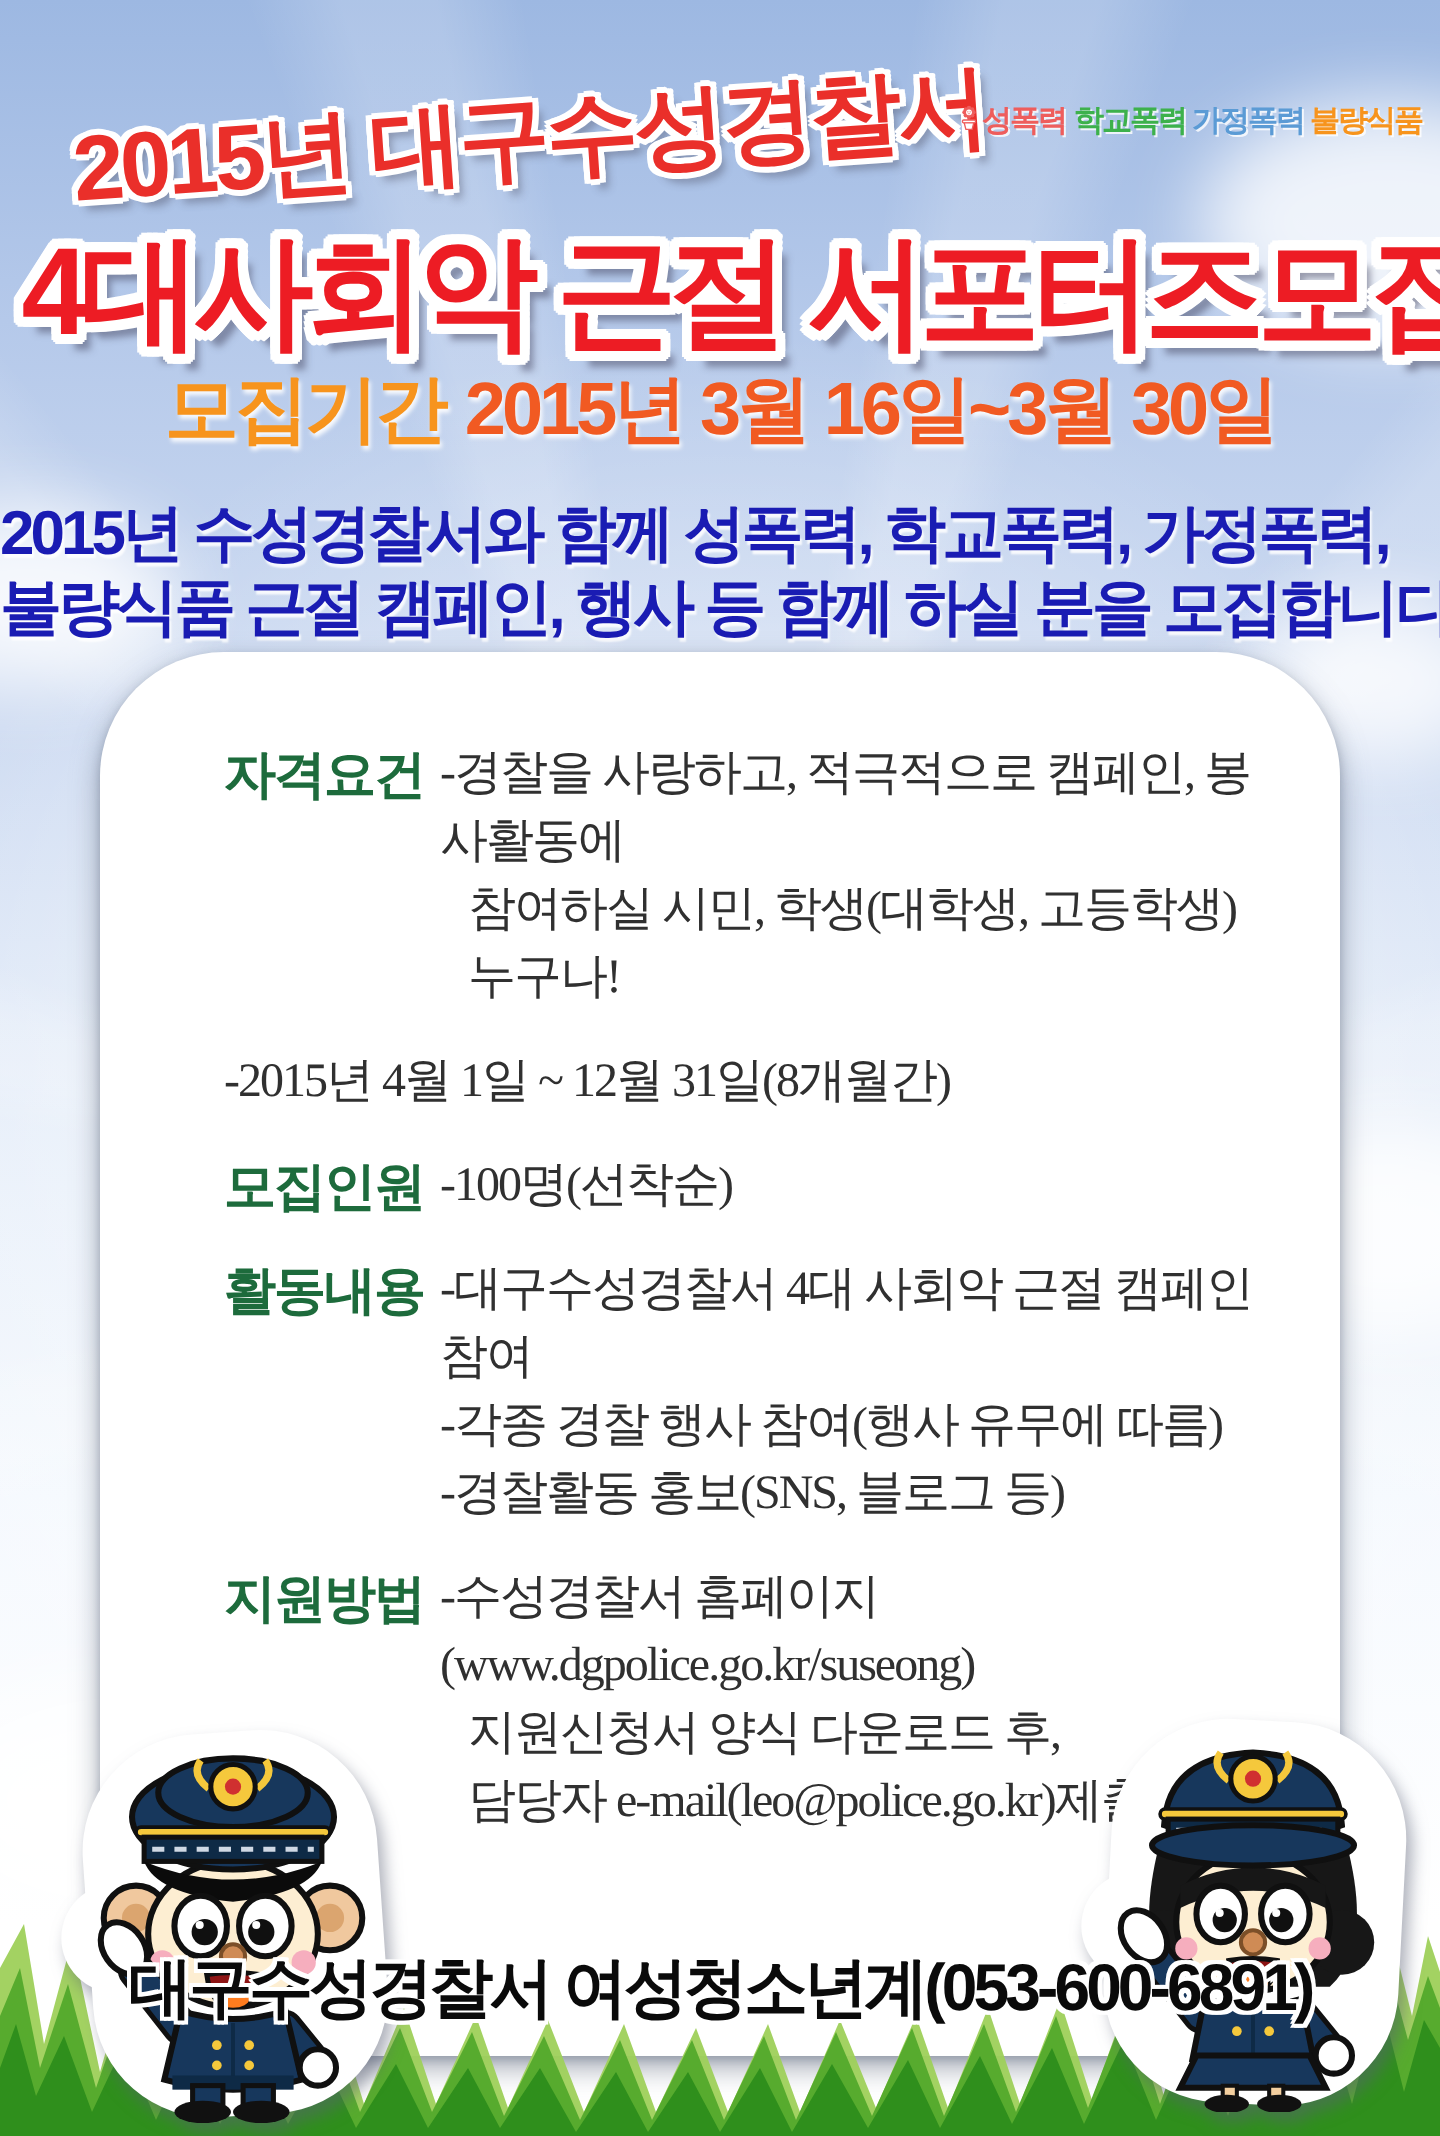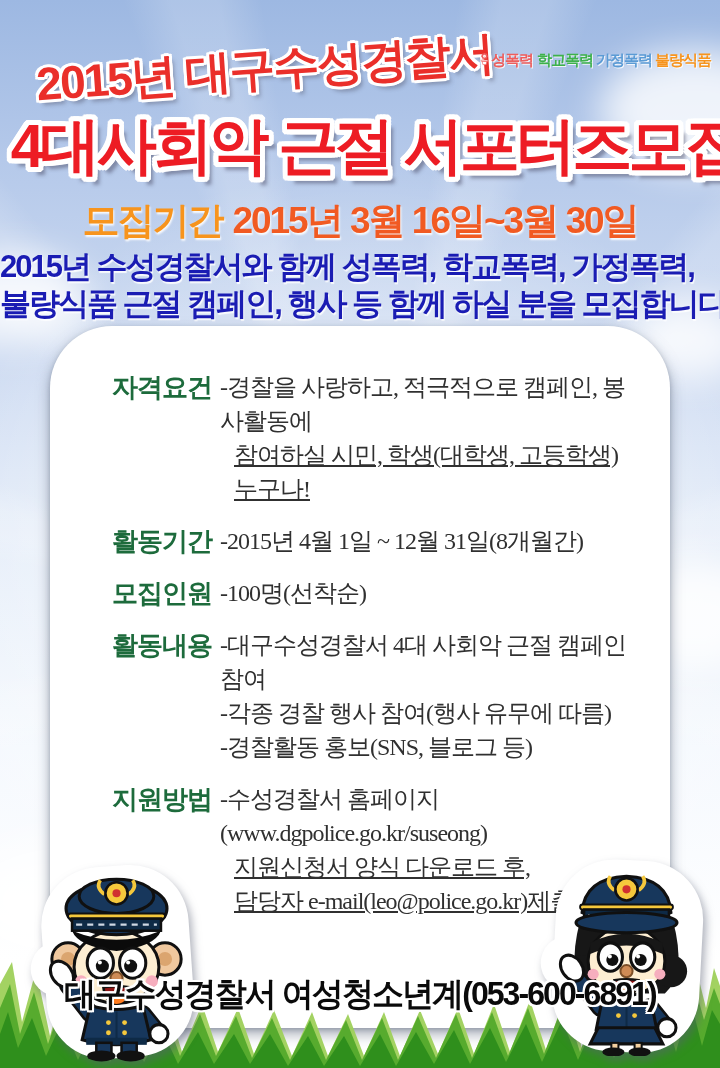--- a/index.html
+++ b/index.html
@@ -27,37 +27,37 @@
   .title2{position:absolute;left:0;top:104px;width:720px;text-align:center;color:#ed1c24;
           font-size:62px;font-weight:900;letter-spacing:-4px;transform:scaleX(.97);white-space:nowrap;}
 
   .evils{position:absolute;right:10px;top:36px;display:flex;gap:4px;}
   .evil{width:55px;display:flex;align-items:center;}
   .evil svg{display:block;}
   .evil .lbl{font-size:15px;font-weight:800;letter-spacing:-1px;margin-top:2px;white-space:nowrap;
              text-shadow:1px 1px 0 rgba(255,255,255,.8);}
   .ev0{color:#ee5d5c}.ev1{color:#3db14c}.ev2{color:#5b9bd5}.ev3{color:#f7941d}
 
-  .period{position:absolute;left:0;top:196px;width:720px;text-align:center;font-size:37px;font-weight:900;
+  .period{position:absolute;left:0;top:180px;width:720px;text-align:center;font-size:37px;font-weight:900;
           letter-spacing:-2px;white-space:nowrap;text-shadow:1px 2px 2px rgba(255,255,255,.9);}
   .period .plabel{color:#f7941d;margin-right:10px;}
   .period .pvalue{color:#f15a22;}
 
   .intro{position:absolute;left:0;top:248px;width:644px;text-align:center;color:#1a1cb3;
          font-size:31px;font-weight:900;letter-spacing:-2px;line-height:37px;white-space:nowrap;
          text-shadow:1px 2px 1px rgba(255,255,255,.85);}
 
   .infobox{position:absolute;left:50px;top:326px;width:620px;height:702px;background:#fff;
            border-radius:62px;box-shadow:0 6px 14px rgba(95,105,125,.55),0 2px 4px rgba(95,105,125,.35);
            box-sizing:border-box;padding:44px 34px 0 62px;}
   .sect{display:flex;margin-bottom:18px;}
   .sect .slabel{flex:0 0 108px;color:#1d6b3c;font-size:26px;font-weight:900;letter-spacing:-1px;line-height:34px;}
   .sect .slines{flex:1;font-family:"Liberation Serif","DejaVu Serif",serif;color:#303030;
                 font-size:24px;line-height:34px;letter-spacing:-1px;}
-  .sect .slines .cont{padding-left:14px;text-decoration:underline;}
+  .sect .slines .cont{padding-left:14px;}
 
   .footer{position:absolute;left:0;top:972px;width:720px;text-align:center;color:#0a0a0a;
           font-size:33px;font-weight:900;letter-spacing:-2px;transform:scaleX(.97);white-space:nowrap;
           z-index:6;text-shadow:2px 0 0 #fff,-2px 0 0 #fff,0 2px 0 #fff,0 -2px 0 #fff,2px 2px 0 #fff,-2px 2px 0 #fff,2px -2px 0 #fff,-2px -2px 0 #fff;}
 
   .mascot{position:absolute;width:180px;height:202px;z-index:5;
           filter:drop-shadow(3px 5px 4px rgba(90,95,115,.5));}
   .mascot.left{left:26px;top:860px;}
   .mascot.right{left:536px;top:854px;}
 
@@ -158,21 +158,20 @@
 
   <div class="infobox">
     <div class="sect">
       <div class="slabel">자격요건</div>
       <div class="slines">
         <div>-경찰을 사랑하고, 적극적으로 캠페인, 봉사활동에</div>
         <div class="cont">참여하실 시민, 학생(대학생, 고등학생) 누구나!</div>
       </div>
     </div>
     <div class="sect">
-      <div class="slabel">활동기간</div>
       <div class="slines">
         <div>-2015년 4월 1일 ~ 12월 31일(8개월간)</div>
       </div>
     </div>
     <div class="sect">
       <div class="slabel">모집인원</div>
       <div class="slines">
         <div>-100명(선착순)</div>
       </div>
     </div>

